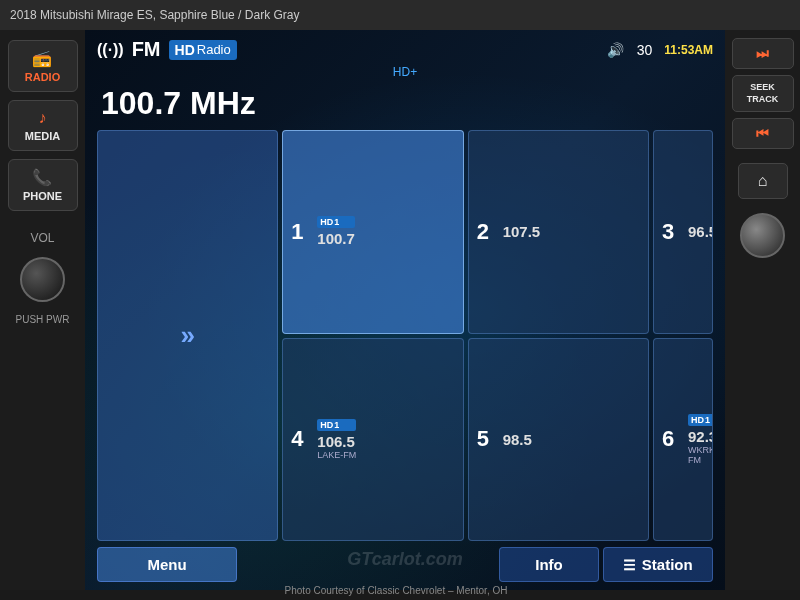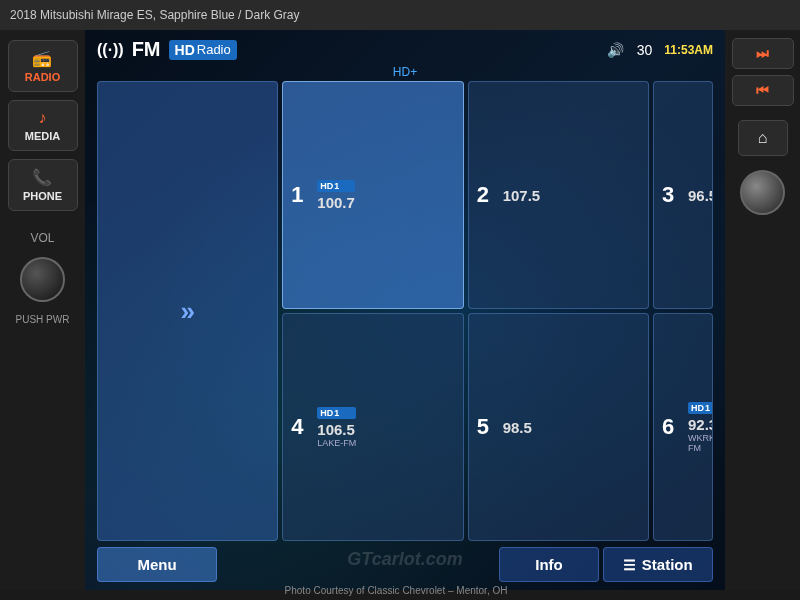--- a/index.html
+++ b/index.html
@@ -271,21 +271,21 @@
 
     .menu-btn {
       background: rgba(60, 120, 200, 0.6);
       border: 1px solid rgba(100, 150, 255, 0.5);
       border-radius: 4px;
       color: #fff;
       font-size: 15px;
       font-weight: bold;
       padding: 8px 24px;
       cursor: pointer;
-      width: 120px;
+      width: 140px;
       text-align: center;
     }
 
     .spacer { flex: 1; }
 
     .info-btn {
       background: rgba(30, 70, 140, 0.6);
       border: 1px solid rgba(80, 130, 220, 0.5);
       border-radius: 4px;
       color: #fff;
@@ -442,20 +442,21 @@
           <span style="font-size:14px;">🔊</span>
           <span>30</span>
           <span class="time-display">11:53AM</span>
         </div>
       </div>
 
       <div class="hd-indicator">
         <span>HD+</span>
       </div>
 
+      <div class="frequency-display">100.7 MHz</div>
 
       <div class="preset-grid">
 
         <div class="preset-btn active">
           <span class="preset-number">1</span>
           <div class="preset-details">
             <span class="preset-hd-badge">
               <span>HD</span>
                 <span>1</span>
             </span>
@@ -525,20 +526,24 @@
 
     </div>
     <div class="watermark">GTcarlot.com</div>
   </div>
 
   <div class="right-panel">
     <div class="right-btn">
       <span class="icon">⏭</span>
     </div>
     <div class="right-btn">
+      <span style="white-space:pre-line;font-size:9px;line-height:1.3;">SEEK
+TRACK</span>
+    </div>
+    <div class="right-btn">
       <span class="icon">⏮</span>
     </div>
     <div class="home-btn">
       <span>⌂</span>
     </div>
     <div class="right-knob"></div>
   </div>
 
 </div>
 

